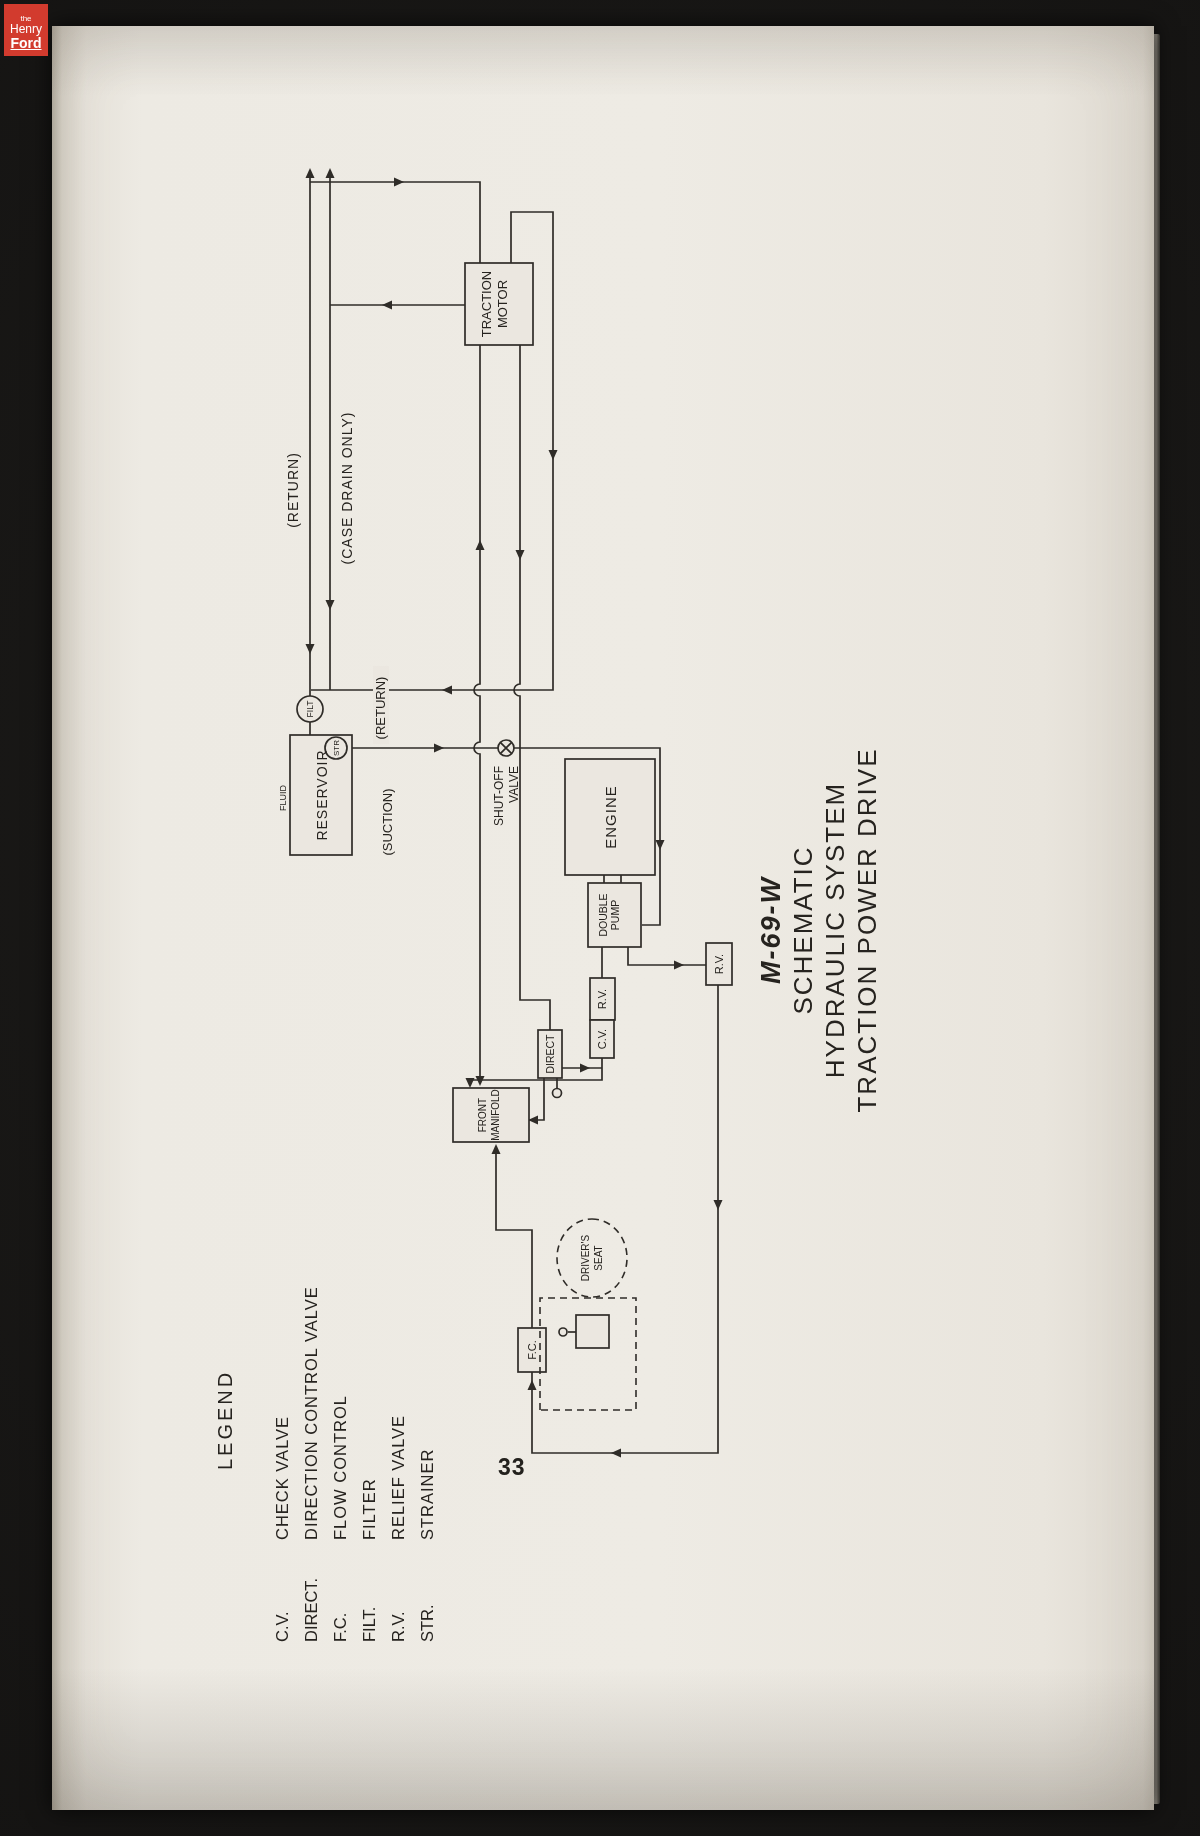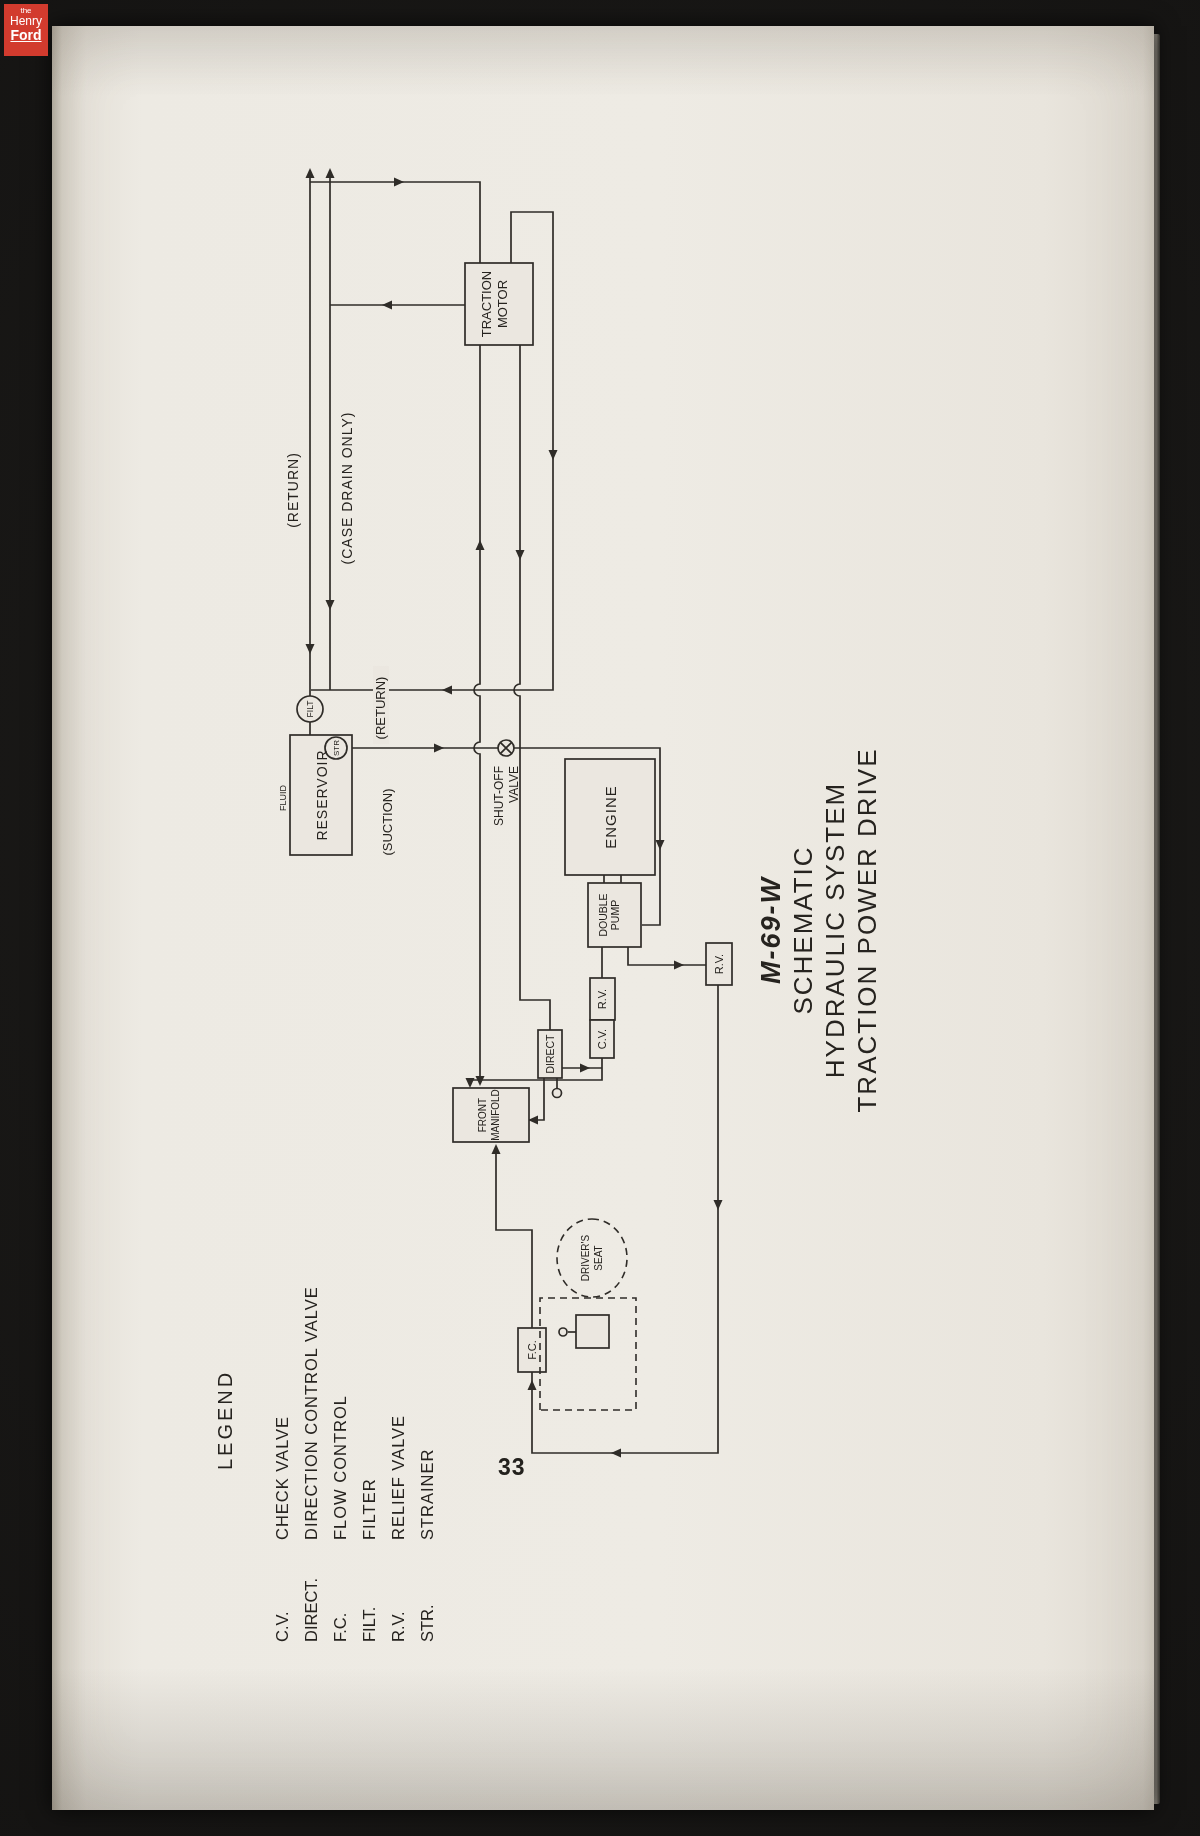--- a/index.html
+++ b/index.html
@@ -19,21 +19,21 @@
     box-shadow:0 0 22px rgba(0,0,0,.75), inset 0 0 70px rgba(120,110,92,.18);
   }
   .page-shade{
     position:absolute;inset:0;
     background:linear-gradient(180deg, rgba(80,70,58,.12), rgba(0,0,0,0) 70px, rgba(0,0,0,0) 92%, rgba(55,48,38,.20));
     pointer-events:none;
   }
   .hf-logo{
     position:absolute;left:4px;top:4px;width:44px;height:52px;
     background:#d23b2e;color:#fff;text-align:center;line-height:1.05;
-    padding-top:3px;box-sizing:border-box;
+    padding-top:11px;box-sizing:border-box;
   }
   .hf-logo .the{display:block;font-size:8px;}
   .hf-logo .henry{display:block;font-size:12px;font-weight:normal;}
   .hf-logo .ford{display:block;font-size:14px;font-weight:bold;text-decoration:underline;}
   .rot{
     position:absolute;left:88px;top:114px;width:1560px;height:900px;
     transform-origin:0 0;
     transform:translateY(1560px) rotate(-90deg);
   }
   .pageno{

